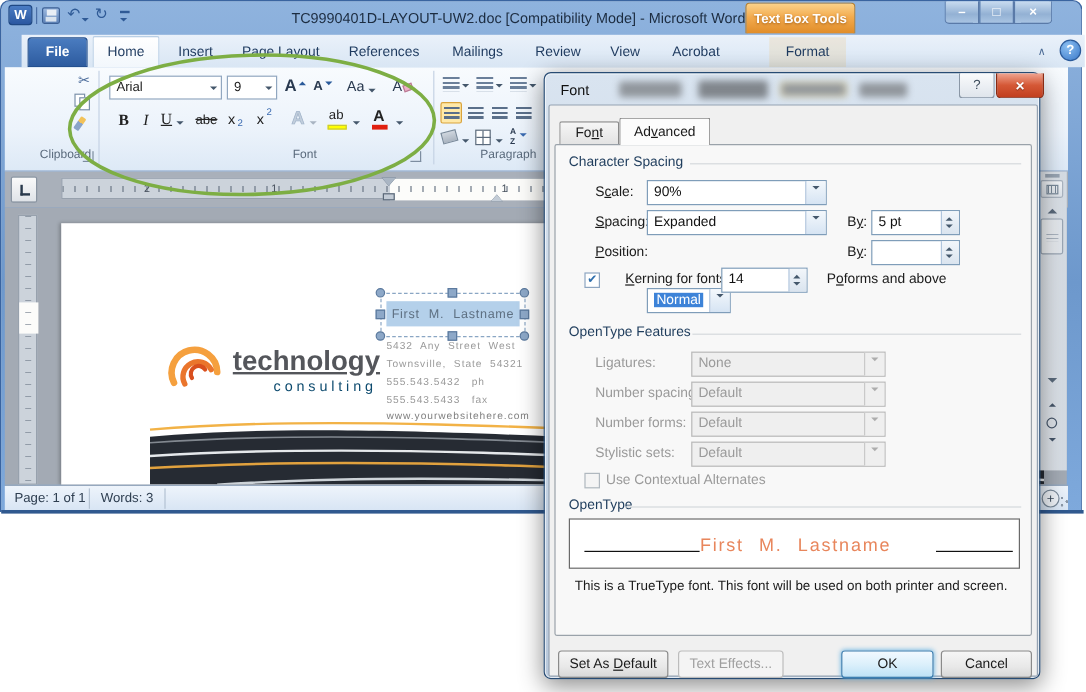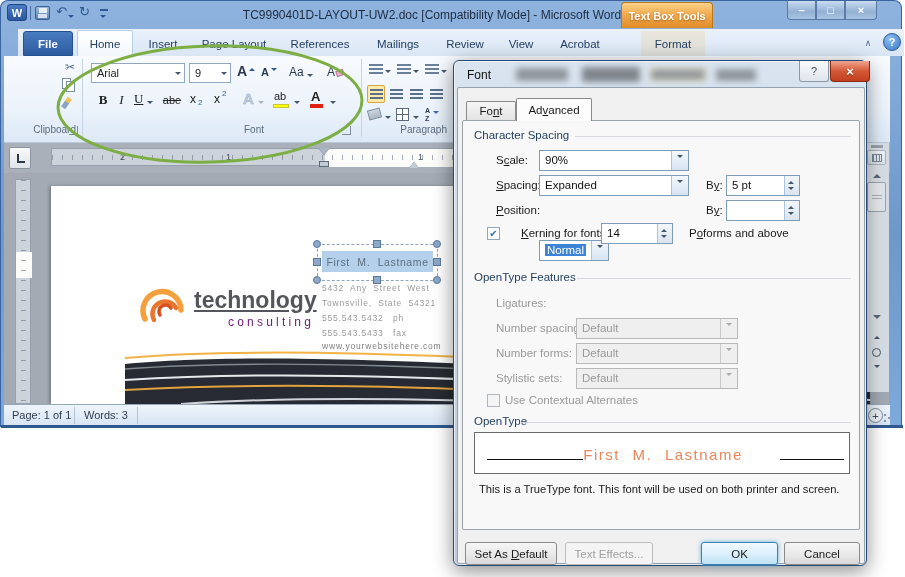--- a/index.html
+++ b/index.html
@@ -259,21 +259,21 @@
     </div>
 
     <div class="abs" style="left:47px;top:13px;width:819px;height:218px;background:#fff;box-shadow:-2px 0 3px rgba(0,0,0,.25);overflow:hidden;">
 
       <svg class="abs" style="left:82px;top:93px;" width="58" height="58" viewBox="0 0 58 58">
         <path d="M12,40 A19,19 0 1 1 48,31" fill="none" stroke="#f5a03e" stroke-width="5.5" stroke-linecap="round"></path>
         <path d="M21,41 A12.5,12.5 0 1 1 43,29" fill="none" stroke="#ea752c" stroke-width="4.5" stroke-linecap="round"></path>
         <path d="M27,36 A6.5,6.5 0 1 1 38,29" fill="none" stroke="#d94f1e" stroke-width="3.5" stroke-linecap="round"></path>
       </svg>
       <div class="abs" style="left:143px;top:101px;font-size:23px;font-weight:600;color:#54565b;text-decoration:underline;">technology</div>
-      <div class="abs" style="left:177px;top:129px;font-size:12px;color:#701a75;letter-spacing:3.2px;">consulting</div>
+      <div class="abs" style="left:177px;top:129px;font-size:12px;color:#0c4a6e;letter-spacing:3.2px;">consulting</div>
 
       <div class="abs" style="left:266px;top:58px;width:121px;height:37px;border:1px dashed #8aa6c4;"></div>
       <div class="abs ctr" style="left:271px;top:65px;width:111px;height:21px;background:#b4d0ea;font-size:10.5px;color:#5e7082;word-spacing:4px;letter-spacing:.6px;">First M. Lastname</div>
 
       <div class="abs" style="left:262px;top:54px;width:8px;height:8px;border-radius:50%;background:#8da8c8;border:1px solid #5c7a9e;"></div>
       <div class="abs" style="left:382px;top:54px;width:8px;height:8px;border-radius:50%;background:#8da8c8;border:1px solid #5c7a9e;"></div>
       <div class="abs" style="left:262px;top:90px;width:8px;height:8px;border-radius:50%;background:#8da8c8;border:1px solid #5c7a9e;"></div>
       <div class="abs" style="left:382px;top:90px;width:8px;height:8px;border-radius:50%;background:#8da8c8;border:1px solid #5c7a9e;"></div>
 
       <div class="abs" style="left:322px;top:54px;width:8px;height:8px;background:#8da8c8;border:1px solid #5c7a9e;"></div>
@@ -412,20 +412,26 @@
             <div class="sut"></div>
             <div class="sdt"></div>
           </div>
       </div>
       <div class="abs dlabel" style="left:226px;top:106px;"><span>P</span><u>o</u><span>forms and above</span></div>
 
       <div class="abs sechead" style="left:11px;top:150px;">OpenType Features</div>
       <div class="abs secline" style="left:114px;top:157px;width:274px;"></div>
 
       <div class="abs dlabel dim" style="left:33px;top:176px;">Ligatures:</div>
+      <div class="abs combo dis" style="left:113px;top:172px;width:162px;height:21px;">
+        <span class="val">None</span>
+        <div class="arr">
+            <div class="tri"></div>
+          </div>
+      </div>
       <div class="abs dlabel dim" style="left:33px;top:201px;">Number spacing:</div>
       <div class="abs combo dis" style="left:113px;top:197px;width:162px;height:21px;">
         <span class="val">Default</span>
         <div class="arr">
             <div class="tri"></div>
           </div>
       </div>
       <div class="abs dlabel dim" style="left:33px;top:226px;">Number forms:</div>
       <div class="abs combo dis" style="left:113px;top:222px;width:162px;height:21px;">
         <span class="val">Default</span>

